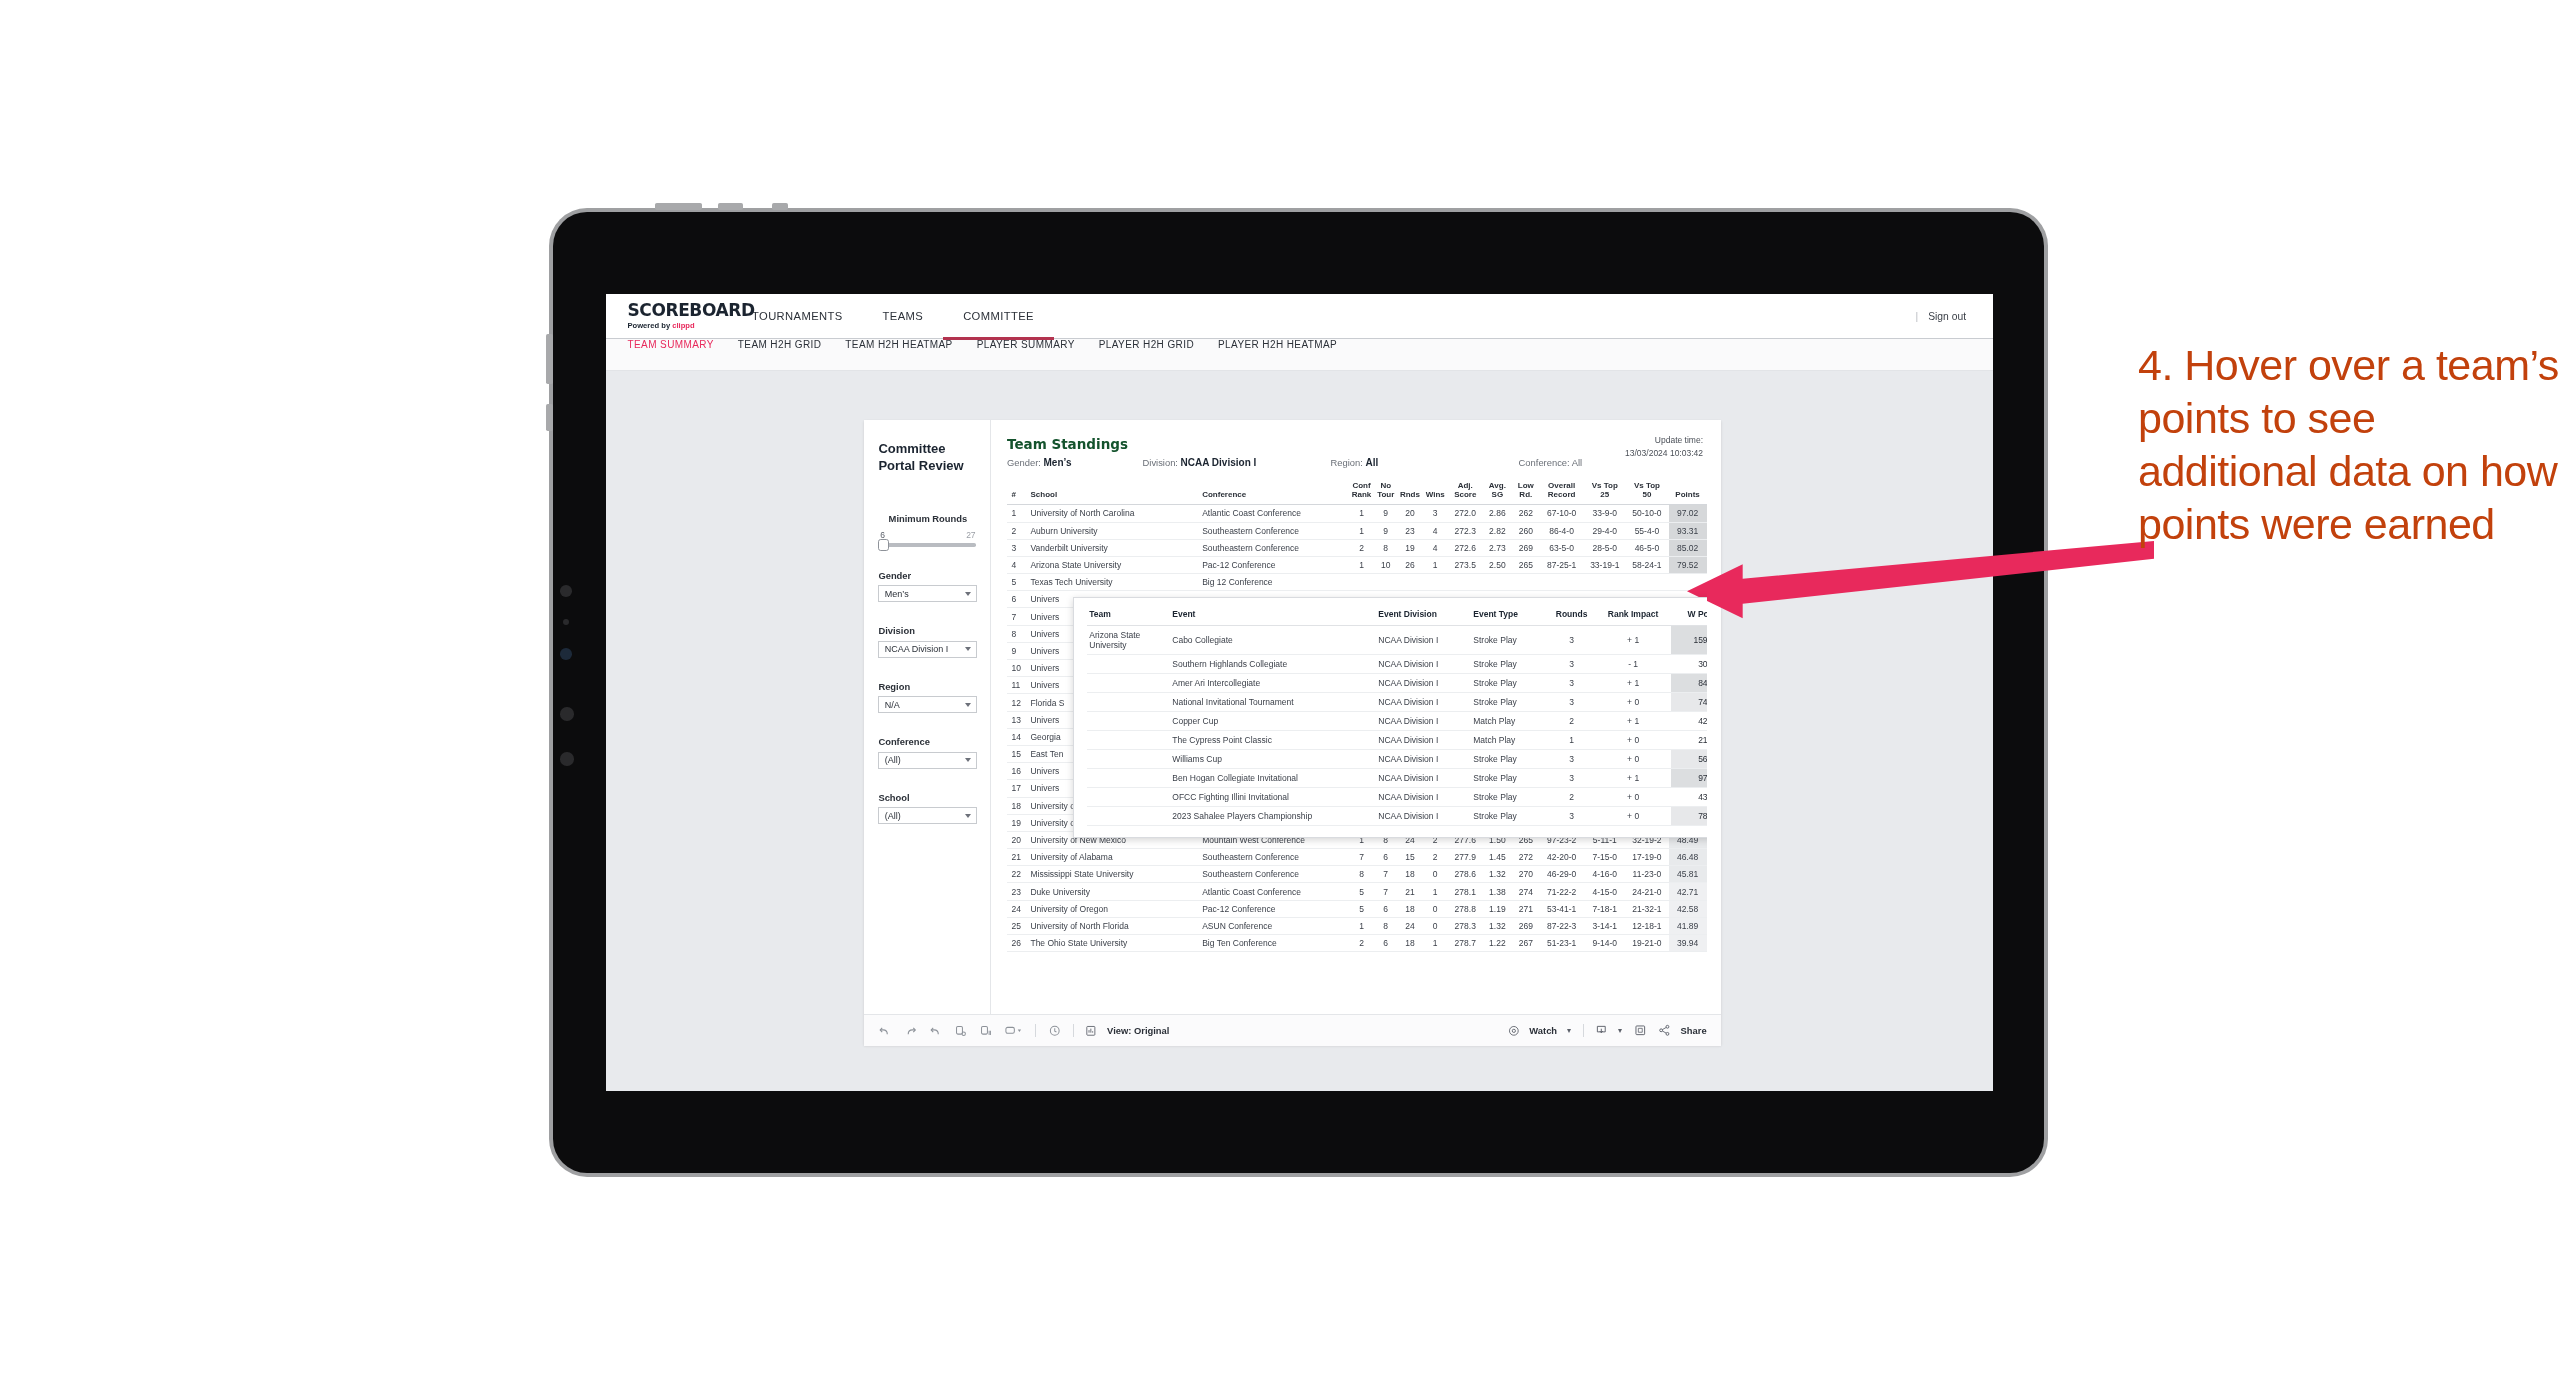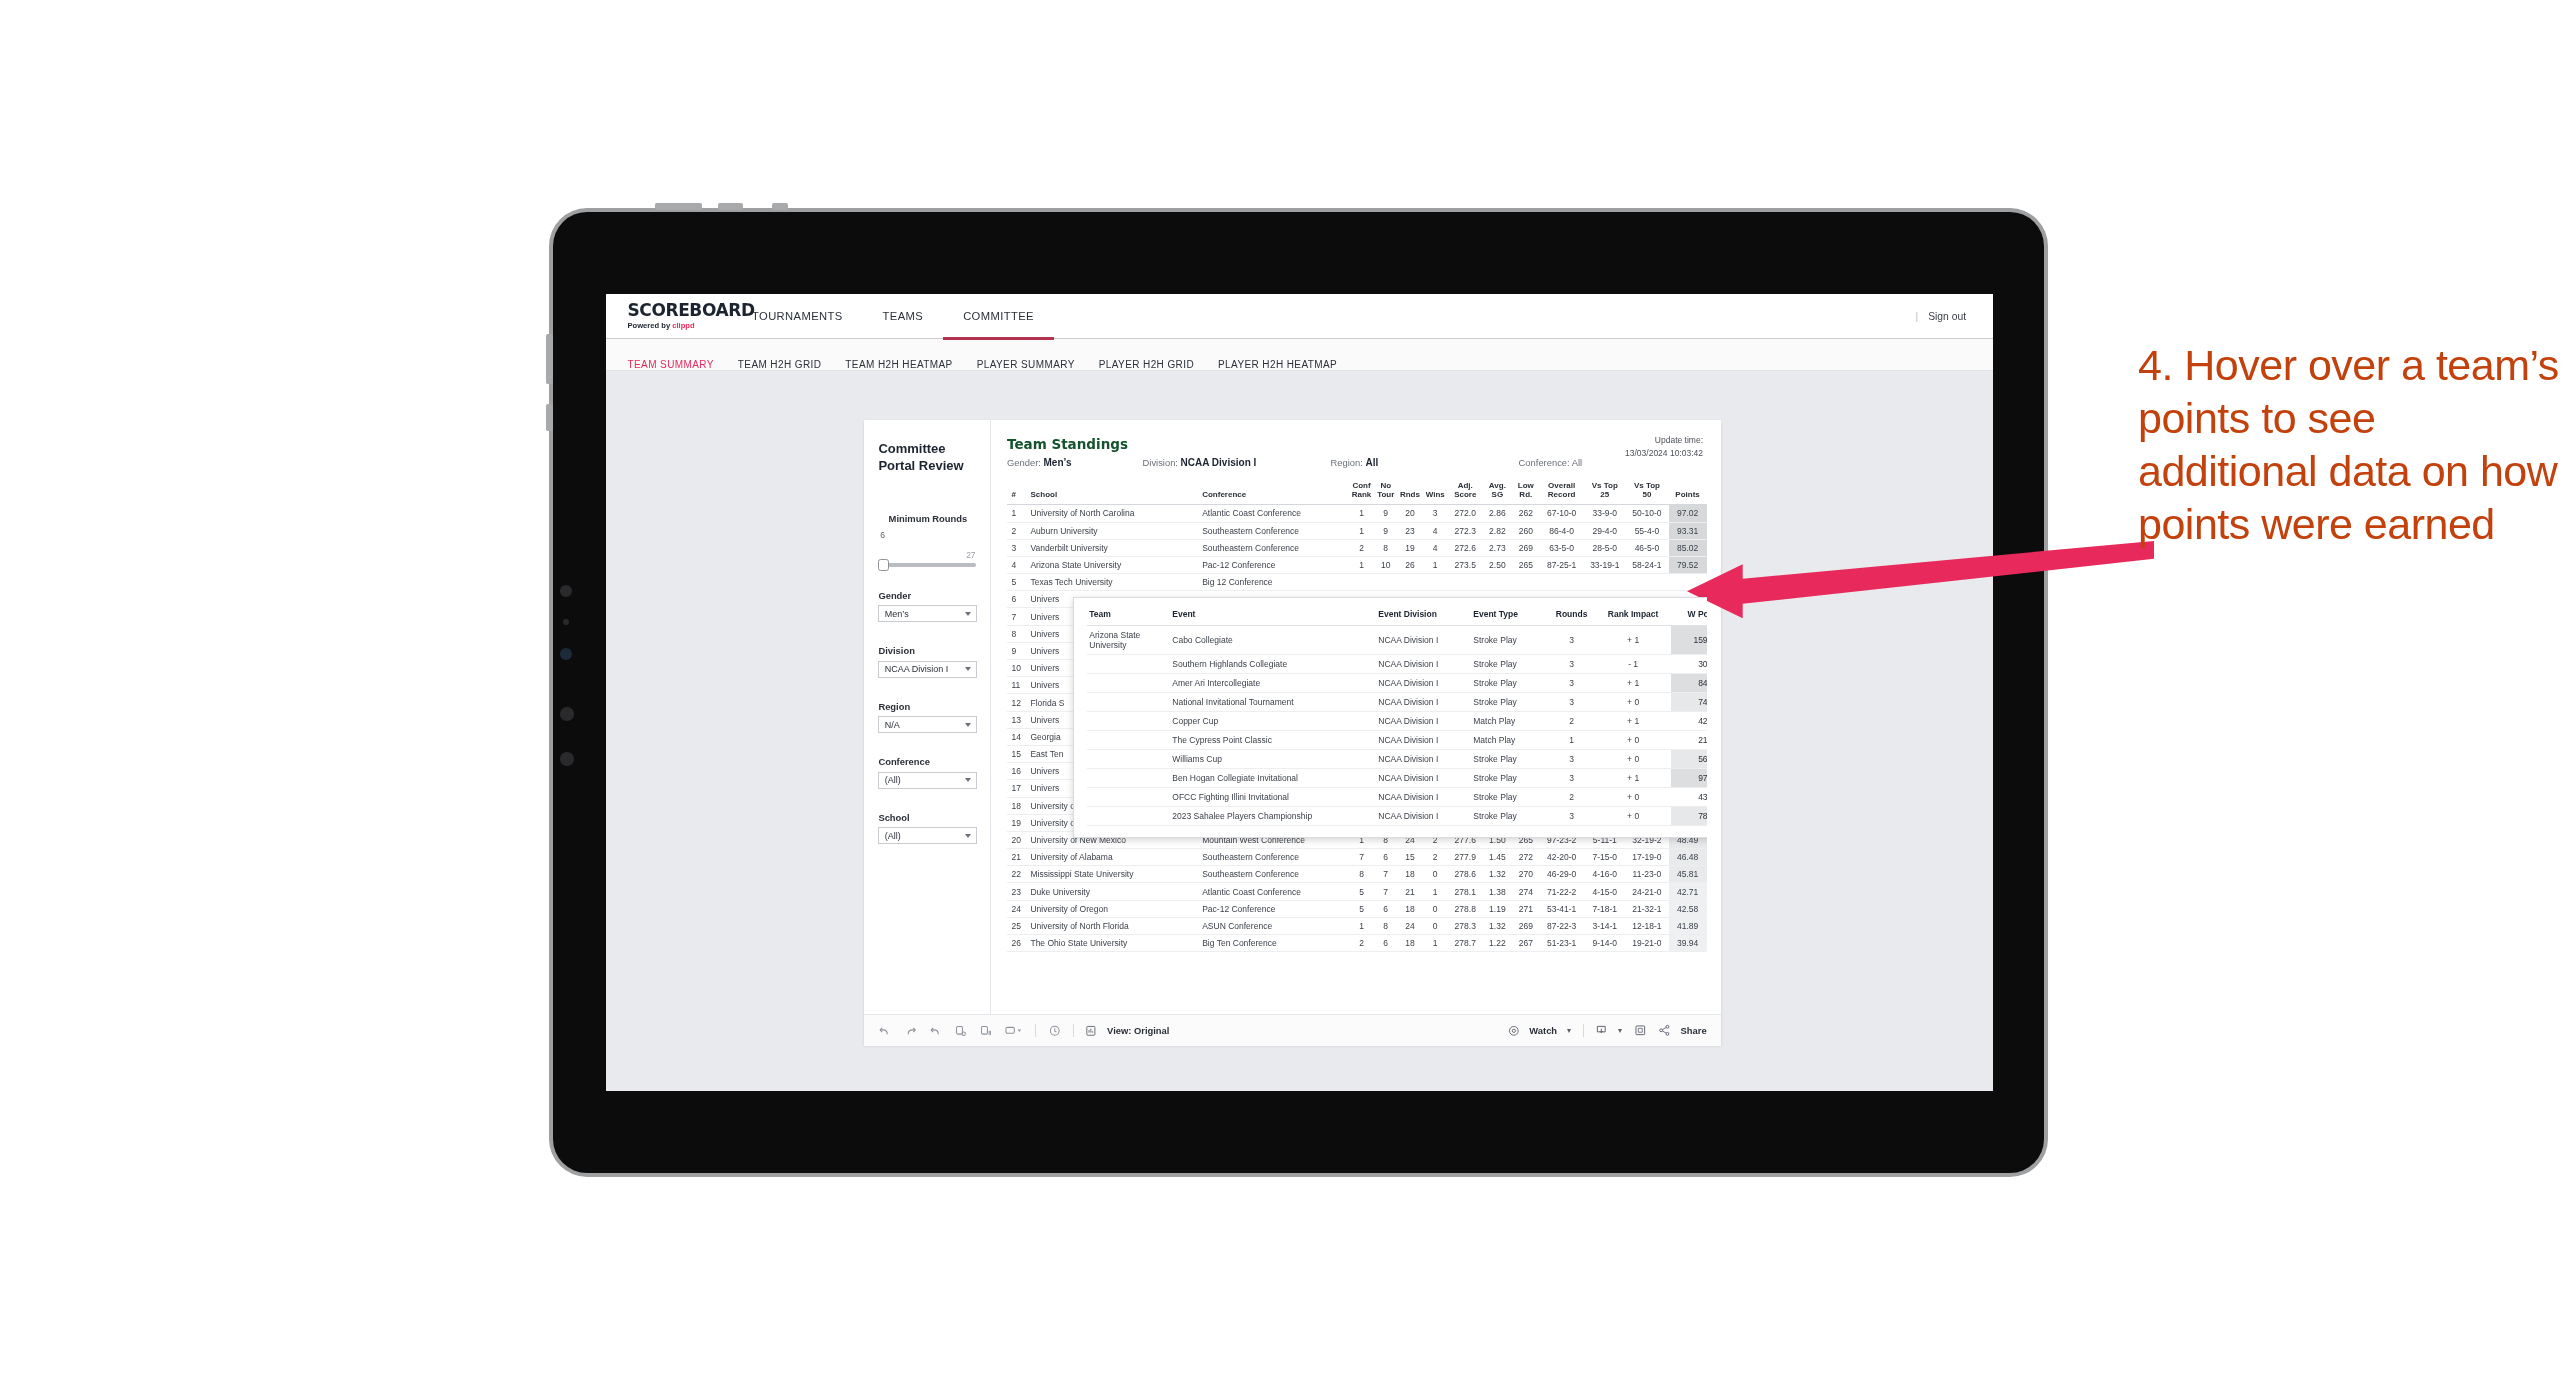--- a/index.html
+++ b/index.html
@@ -102,21 +102,21 @@
     color: #3a3f47;
     gap: 10px;
   }
   #topnav-right .sep { color: #b9bcc1; }
 
   
   #subnav {
     height: 32px;
     background: #fafafb;
     border-bottom: 0.9px solid #e2e4e7;
-    display: flex; align-items: flex-end;
+    display: flex; align-items: flex-start;
     padding-left: 21.5px;
     gap: 24px;
   }
   .subnav-item {
     font-size: 10px;
     letter-spacing: 0.4px;
     color: #2b3038;
     cursor: pointer;
   }
   .subnav-item.active { color: #e8295c; }
@@ -160,21 +160,21 @@
     margin-bottom: 4.5px;
   }
   .slider-title {
     font-size: 9.4px; color: #2b3038; font-weight: 600;
     text-align: center; margin-bottom: 5.4px;
   }
   .slider-nums {
     display: flex; justify-content: space-between;
     font-size: 8.5px; color: #5b6069; padding: 0 1.8px 3.6px 1.8px;
   }
-  .slider-nums .hi { color: #9b9fa6; margin-top: 20px; }
+  .slider-nums .hi { color: #9b9fa6; }
   .slider-track {
     height: 3.6px; background: #b9bcc1; border-radius: 1.8px;
     position: relative; margin: 0 1.8px;
   }
   .slider-knob {
     position: absolute; left: -1.8px; top: -4.5px;
     width: 10.8px; height: 12.6px;
     background: #ffffff;
     border: 1.3px solid #8e9299;
     border-radius: 2.7px;

